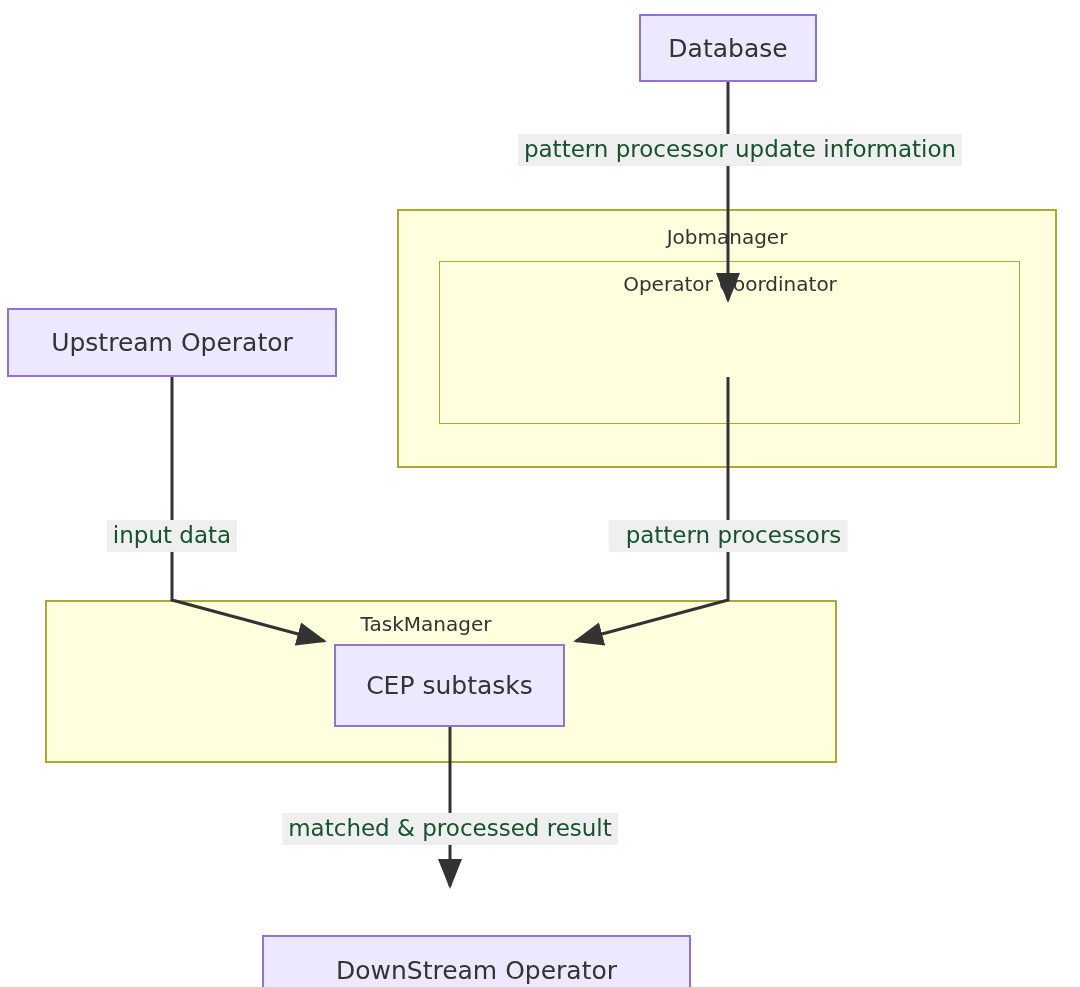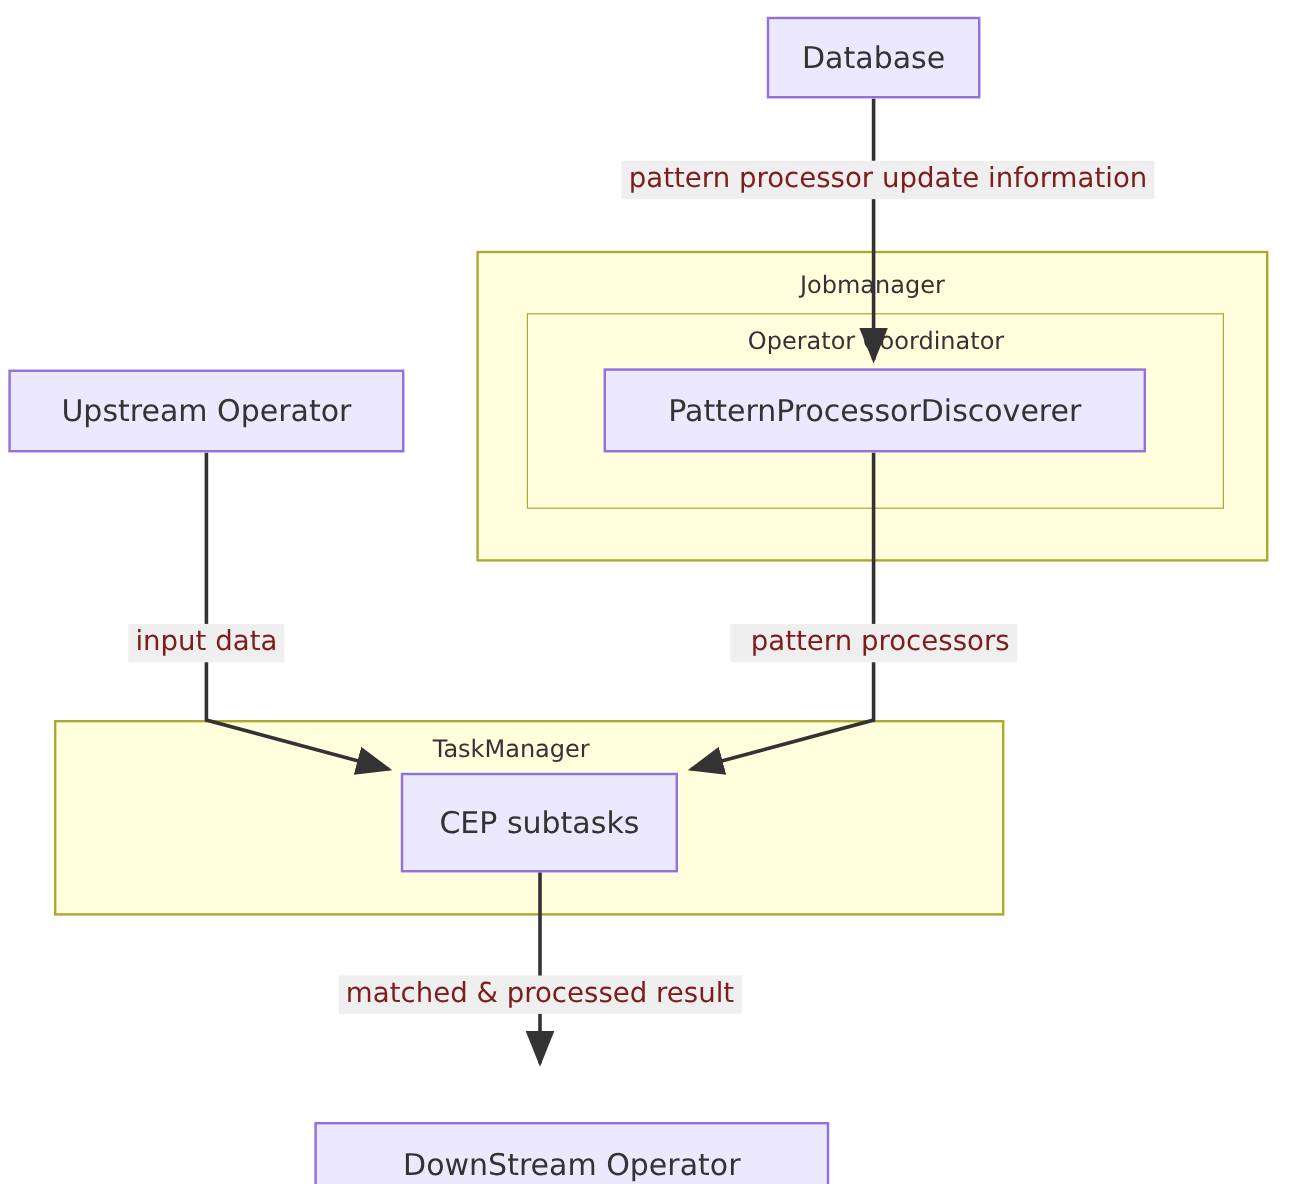--- a/index.html
+++ b/index.html
@@ -48,21 +48,21 @@
     font-size: 20px;
     color: #333333;
     text-align: center;
     white-space: nowrap;
     z-index: 4;
     transform: translateX(-50%);
   }
   .edge-label {
     position: absolute;
     background: #EFEFEF;
-    color: #7f1d1d;
+    color: #14532d;
     font-size: 23px;
     line-height: 1.18;
     padding: 2px 6px 3px 6px;
     white-space: nowrap;
     z-index: 6;
     transform: translate(-50%, -50%);
     box-sizing: border-box;
   }
   svg.edges {
     position: absolute;
@@ -110,23 +110,20 @@
   <div class="cluster-label" style="left:727px; top:225px;">Jobmanager</div>
 
   <div class="cluster-label" style="left:730px; top:272px;">Operator Coordinator</div>
 
   <div class="cluster-label" style="left:426px; top:612px;">TaskManager</div>
 
   <div class="node node-purple" style="left:639px; top:14px; width:178px; height:68px;">
     <span>Database</span>
   </div>
 
-  <div class="node node-purple" style="left:503px; top:307px; width:452px; height:70px;">
-    <span>PatternProcessorDiscoverer</span>
-  </div>
 
   <div class="node node-purple" style="left:7px; top:308px; width:330px; height:69px;">
     <span>Upstream Operator</span>
   </div>
 
   <div class="node node-purple" style="left:334px; top:644px; width:231px; height:83px;">
     <span>CEP subtasks</span>
   </div>
 
   <div class="node node-purple" style="left:262px; top:935px; width:429px; height:70px;">

